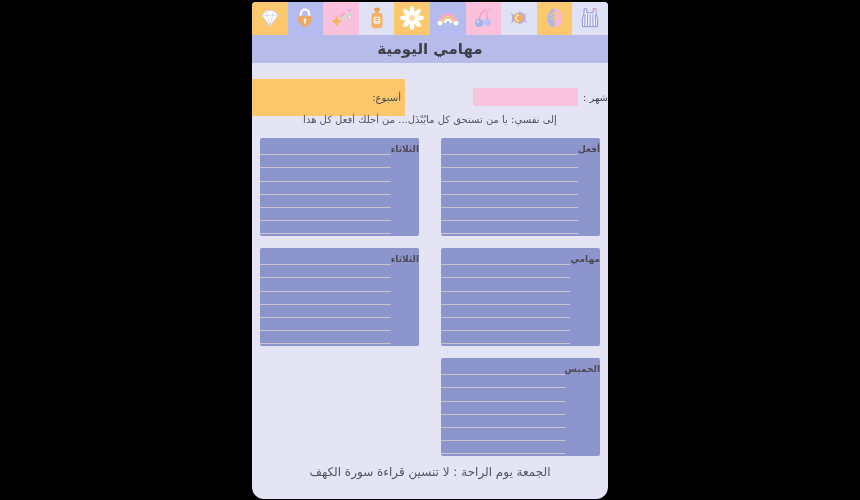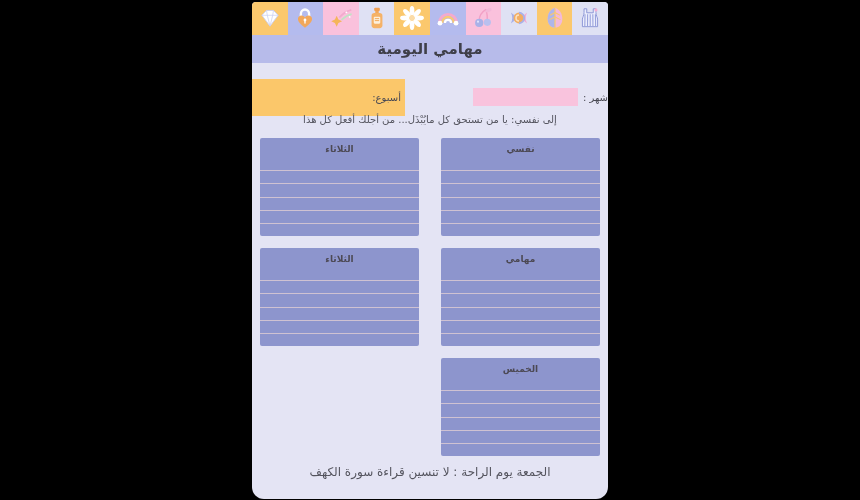--- a/index.html
+++ b/index.html
@@ -50,21 +50,21 @@
   }
   
   .grid{
     margin:13px 8px 0 8px;
     display:grid;grid-template-columns:1fr 1fr;
     column-gap:22px;row-gap:12px;
   }
   .day-box{
     height:98px;background:var(--box-bg,#8d95cd);
     border-radius:2px;
-    display:flex;flex-direction:column;
+    display:flex;flex-direction:row;
   }
   .day-label{
     flex:0 0 auto;text-align:center;padding-top:6px;
     font-size:9px;color:#4c4954;font-weight:bold;
   }
   .day-lines{
     flex:1 1 auto;margin-top:4px;
     background:repeating-linear-gradient(
       to bottom,
       transparent 0px, transparent 12.2px,
@@ -225,21 +225,21 @@
       <div class="week-input">
         <span class="field-label">أسبوع:</span>
         <span></span>
       </div>
     </div>
 
     <div class="quote">إلى نفسي: يا من تستحق كل مايُبْذَل... من أجلك أفعل كل هذا</div>
 
     <div class="grid">
       <div class="day-box">
-        <div class="day-label">نفسي</div>
+        <div class="day-label">أفعل</div>
         <div class="day-lines"></div>
       </div>
       <div class="day-box">
         <div class="day-label">الثلاثاء</div>
         <div class="day-lines"></div>
       </div>
       <div class="day-box">
         <div class="day-label">مهامي</div>
         <div class="day-lines"></div>
       </div>

